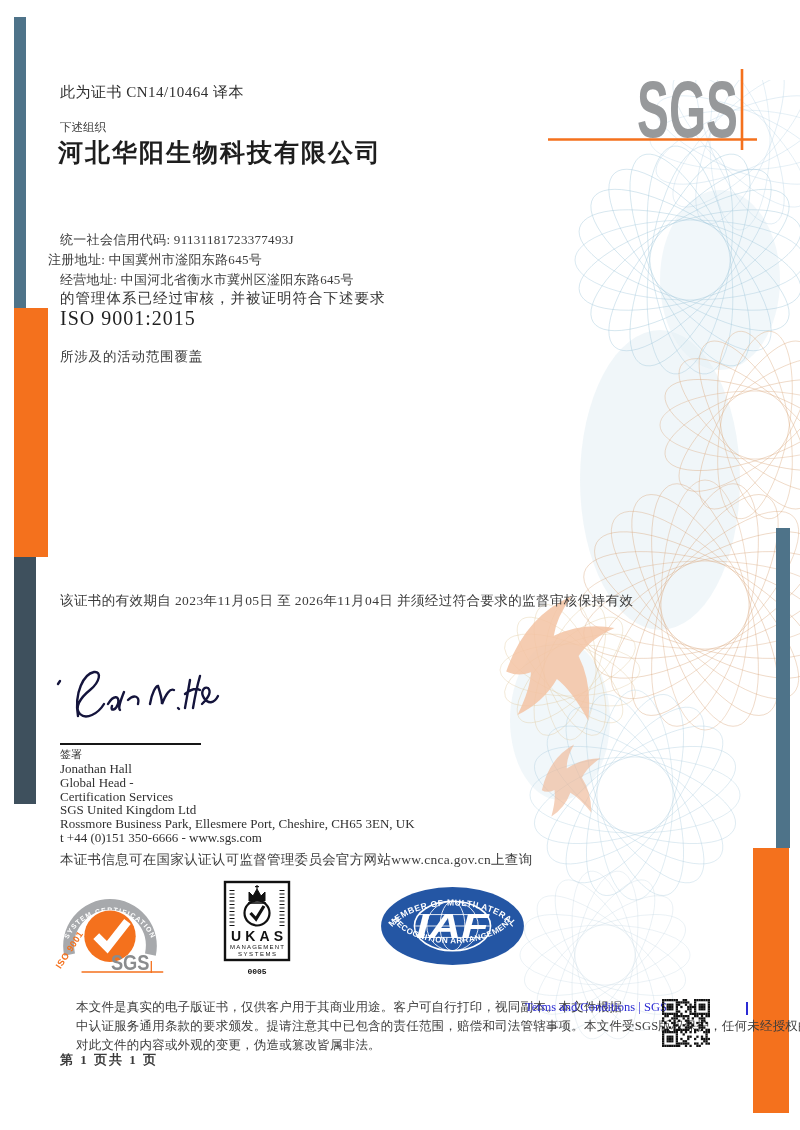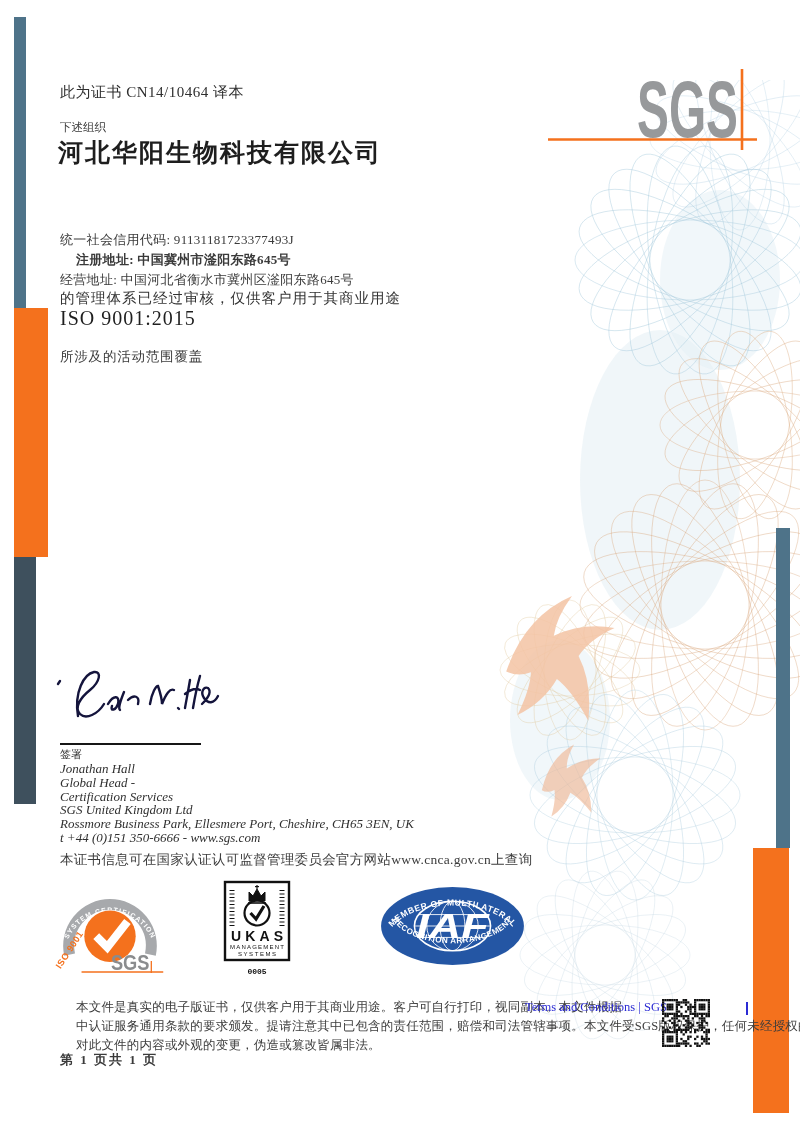--- a/index.html
+++ b/index.html
@@ -15,32 +15,32 @@
   .bar-right-orange{left:753px;top:848px;width:36px;height:265px;background:#f4711d;}
   
   #guilloche{position:absolute;left:420px;top:80px;width:380px;height:980px;z-index:1;}
   
   .content{position:absolute;left:0;top:0;width:800px;height:1130px;z-index:3;}
   .cert-line{left:60px;top:83px;font-size:15px;color:#2f2f2f;letter-spacing:.5px;}
   .org-intro{left:60px;top:120px;font-size:11.5px;color:#3a3a3a;}
   .company{left:58px;top:136px;font-size:25px;font-weight:bold;color:#1e1e1e;letter-spacing:2px;}
   .line13{font-size:13px;color:#3a3a3a;letter-spacing:.3px;}
   .credit{left:60px;top:231px;}
-  .regaddr{left:76px;top:251px;font-weight:bold;}
+  .regaddr{left:48px;top:251px;}
   .bizaddr{left:60px;top:271px;text-align:right;}
   .audited{left:60px;top:289px;font-size:14.5px;letter-spacing:1px;color:#333;}
   .standard{left:60px;top:307px;font-size:20px;letter-spacing:1px;color:#1f1f1f;text-align:right;}
   .scope-title{left:60px;top:348px;font-size:13.5px;letter-spacing:.8px;}
   .scope-text{left:60px;top:370px;font-size:13.5px;letter-spacing:.2px;}
   .validity{left:60px;top:592px;font-size:13.5px;letter-spacing:.4px;width:700px;}
   .version{left:60px;top:612px;font-size:13.5px;letter-spacing:.4px;}
   #sig-svg{left:50px;top:652px;width:180px;height:90px;}
   .sig-rule{left:60px;top:743px;width:141px;height:2px;background:#161616;}
   .sig-label{left:60px;top:747px;font-size:11px;color:#2f2f2f;}
-  .signatory{left:60px;top:762px;font-size:13px;line-height:13.8px;color:#2f2f2f;font-style:italic;}
+  .signatory{left:60px;top:762px;font-size:13px;line-height:13.8px;color:#2f2f2f;}
   .cnca{left:60px;top:851px;font-size:13.5px;letter-spacing:.3px;}
   #sgs-stamp{left:54px;top:878px;width:112px;height:98px;}
   #ukas-logo{left:222px;top:880px;width:70px;height:100px;}
   #iaf-logo{left:378px;top:886px;width:149px;height:80px;}
   .footer{left:60px;top:999px;width:700px;font-size:12.5px;color:#3b3b3b;}
   .footer .f-line{position:absolute;left:16px;white-space:nowrap;letter-spacing:.2px;}
   .f1{top:0;} .f2{top:19px;} .f3{top:38px;}
   .terms-link{position:absolute;left:465px;top:1px;color:#2b2bd4;white-space:nowrap;cursor:pointer;}
   .footer-divider{position:absolute;left:686px;top:3px;width:2px;height:13px;background:#2b2bd4;}
   #qr-svg{position:absolute;left:662px;top:999px;width:48px;height:48px;}
@@ -144,25 +144,26 @@
       <line x1="202" y1="14" x2="202" y2="95" stroke="#f4711d" stroke-width="2.6"></line>
     </svg>
 
     <div class="abs cert-line">此为证书 CN14/10464 译本</div>
     <div class="abs org-intro">下述组织</div>
     <div class="abs company">河北华阳生物科技有限公司</div>
 
     <div class="abs line13 credit">统一社会信用代码: 91131181723377493J</div>
     <div class="abs line13 regaddr">注册地址: 中国冀州市滏阳东路645号</div>
     <div class="abs line13 bizaddr">经营地址: 中国河北省衡水市冀州区滏阳东路645号</div>
-    <div class="abs audited">的管理体系已经过审核，仅供客户用于其商业用途</div>
+    <div class="abs audited">的管理体系已经过审核，并被证明符合下述要求</div>
     <div class="abs standard">ISO 9001:2015</div>
 
     <div class="abs scope-title">所涉及的活动范围覆盖</div>
 
+    <div class="abs validity">该证书的有效期自 2023年11月05日 至 2026年11月04日 并须经过符合要求的监督审核保持有效</div>
 
     <svg id="sig-svg" class="abs" viewBox="0 0 180 90">
       <g fill="none" stroke="#14143c" stroke-width="2.4" stroke-linecap="round">
         <path d="M8,32 l2,-3"></path>
         <path d="M28,64 C24,40 34,22 44,20 C52,19 50,30 40,38 C30,46 24,56 30,62 C36,68 48,62 54,52"></path>
         <path d="M58,52 C64,42 70,44 68,52 C66,58 60,60 62,54 M74,40 C70,50 68,56 70,58 M78,48 C84,42 90,44 88,52"></path>
         <path d="M100,52 C102,40 106,34 108,34 C110,40 112,48 112,52 C116,42 120,36 124,38 M128,56 L129,57"></path>
         <path d="M140,28 C138,40 136,50 135,56 M150,24 C146,38 144,50 143,56 M135,42 C140,38 146,36 150,38 M152,52 C158,46 162,40 158,36 C154,34 150,40 154,46 C158,52 164,52 168,44"></path>
       </g>
     </svg>

